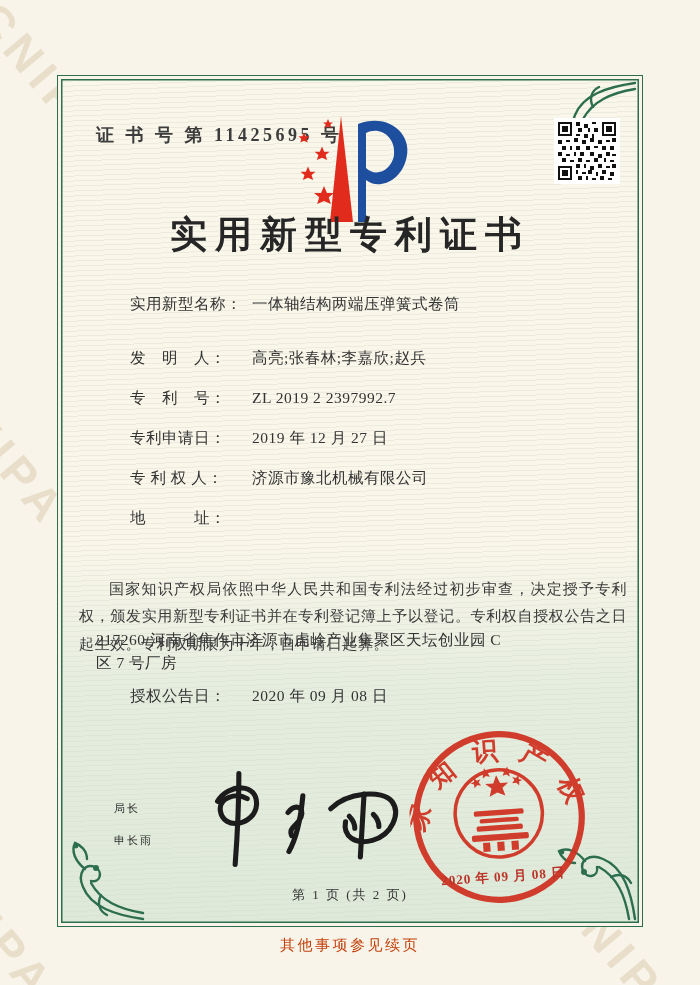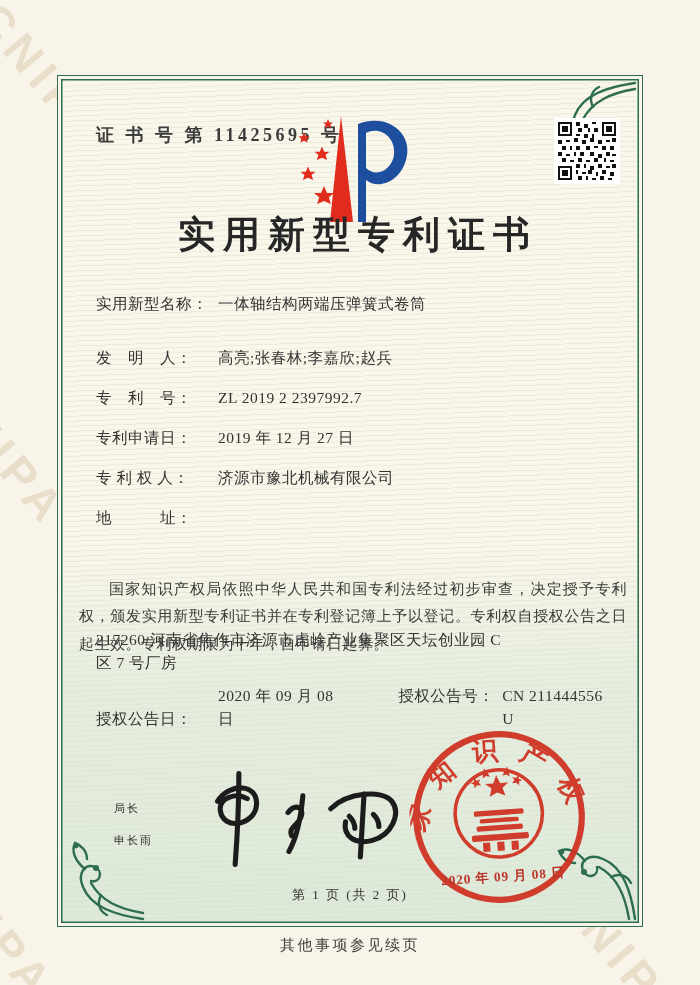--- a/index.html
+++ b/index.html
@@ -42,29 +42,29 @@
   
   .cert-no{
     position:absolute;left:38px;top:47px;
     font-size:18px;letter-spacing:3.5px;color:#3c3c3c;font-weight:bold;
   }
   .qr{position:absolute;right:22px;top:42px;width:58px;height:58px;background:#fff;padding:4px;}
   .qr svg{width:100%;height:100%;display:block;}
   .logo{position:absolute;left:226px;top:34px;width:134px;height:118px;}
   .logo svg{width:100%;height:100%;display:block;}
   .title{
-    position:absolute;left:8px;top:134px;width:100%;
+    position:absolute;left:0;top:134px;width:100%;
     text-align:center;font-size:37px;font-weight:bold;
     letter-spacing:8px;color:#262626;
   }
   
   .fields{position:absolute;left:38px;top:216px;width:520px;font-size:15.5px;color:#333;}
   .frow{margin-bottom:17px;line-height:23px;display:flex;align-items:flex-start;}
   .frow.gap-big{margin-bottom:31px;}
-  .flabel{flex:0 0 122px;letter-spacing:0.5px;white-space:nowrap;}
+  .flabel{flex:0 0 122px;letter-spacing:0.5px;white-space:nowrap;margin-left:34px;}
   .fvalue{white-space:pre-line;letter-spacing:0.5px;}
   .grant-row{display:flex;margin-top:2px;line-height:23px;align-items:flex-end;}
   .grant-row .pair2{margin-left:46px;display:flex;}
   
   .paras{
     position:absolute;left:21px;top:500px;width:548px;
     font-size:15px;line-height:1.83;color:#3a3a3a;
     text-align:justify;letter-spacing:0.5px;
   }
   .paras p{margin:0;text-indent:2em;}
@@ -75,21 +75,21 @@
   
   .seal{position:absolute;left:352px;top:652px;width:178px;height:178px;transform:rotate(-4deg);opacity:0.93;}
   .seal svg{width:100%;height:100%;display:block;}
   
   .page-no{
     position:absolute;left:0;bottom:22px;width:100%;text-align:center;
     font-size:13px;letter-spacing:2px;color:#333;
   }
   .note{
     position:absolute;left:0;top:936px;width:100%;text-align:center;
-    font-size:15px;letter-spacing:2.5px;color:#404040;z-index:2;
+    font-size:15px;letter-spacing:2.5px;color:#c2410c;z-index:2;
   }
 </style>
 </head>
 <body>
 
 <span class="wm wm1">CNIPA</span>
 <span class="wm wm2">CNIPA</span>
 <span class="wm wm3">CNIPA</span>
 <span class="wm wm4">CNIPA</span>
 <span class="wm wm5">CNIPA</span>
@@ -182,24 +182,20 @@
       <span class="fvalue">济源市豫北机械有限公司</span>
     </div>
     <div class="frow" style="margin-bottom:10px;flex-direction:column;">
       <span class="flabel">地　　　址：</span>
       <span class="fvalue">217260 河南省焦作市济源市虎岭产业集聚区天坛创业园 C
 区 7 号厂房</span>
     </div>
     <div class="grant-row">
       <span class="flabel">授权公告日：</span>
       <span class="fvalue">2020 年 09 月 08 日</span>
-      <span class="pair2">
-        <span class="flabel" style="flex-basis:auto;margin-right:8px;">授权公告号：</span>
-        <span class="fvalue">CN 211444556 U</span>
-      </span>
     </div>
   </div>
 
   <div class="paras">
     <p>国家知识产权局依照中华人民共和国专利法经过初步审查，决定授予专利权，颁发实用新型专利证书并在专利登记簿上予以登记。专利权自授权公告之日起生效。专利权期限为十年，自申请日起算。</p>
   </div>
 
   <div class="signer">
     <div>局长</div>
     <div>申长雨</div>

